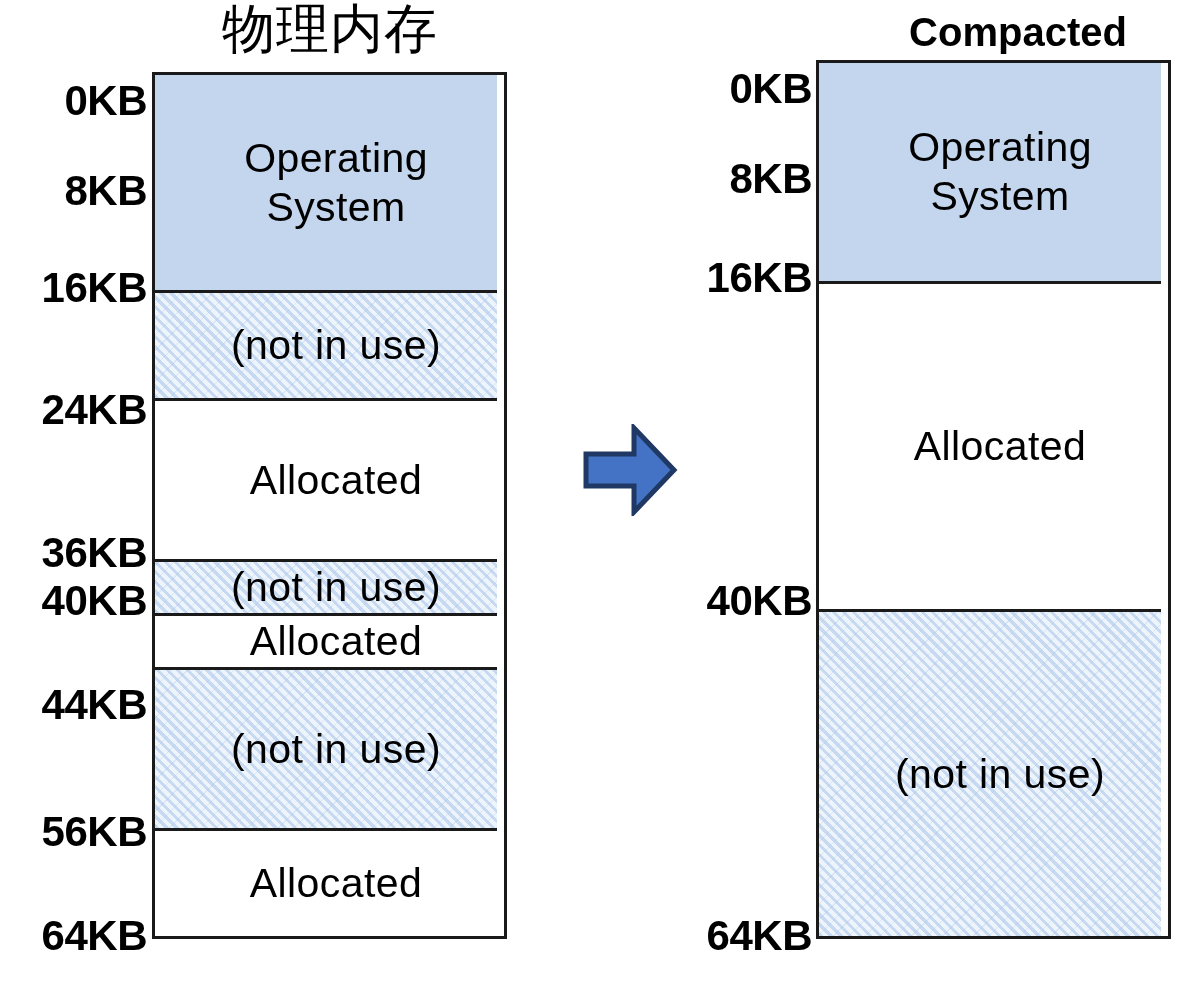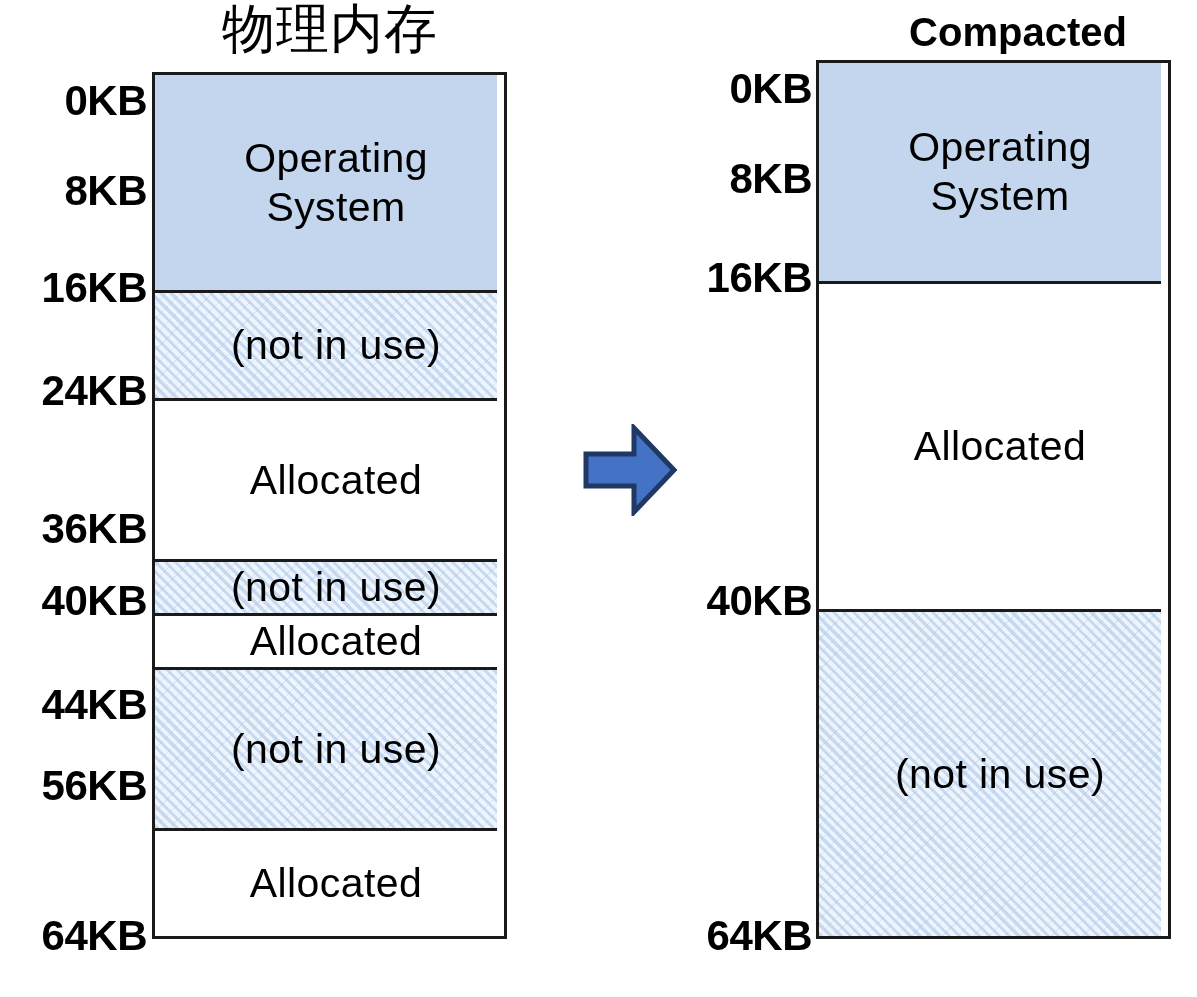--- a/index.html
+++ b/index.html
@@ -123,25 +123,25 @@
 </style>
 </head>
 <body>
 
 <div class="diagram-title" id="left-title">物理内存</div>
 
 <div id="left-addr-labels">
     <div class="addr-label addr-left" style="top: 78px;">0KB</div>
     <div class="addr-label addr-left" style="top: 168px;">8KB</div>
     <div class="addr-label addr-left" style="top: 265px;">16KB</div>
-    <div class="addr-label addr-left" style="top: 368px;">24KB</div>
-    <div class="addr-label addr-left" style="top: 506px;">36KB</div>
+    <div class="addr-label addr-left" style="top: 387px;">24KB</div>
+    <div class="addr-label addr-left" style="top: 530px;">36KB</div>
     <div class="addr-label addr-left" style="top: 578px;">40KB</div>
     <div class="addr-label addr-left" style="top: 682px;">44KB</div>
-    <div class="addr-label addr-left" style="top: 763px;">56KB</div>
+    <div class="addr-label addr-left" style="top: 809px;">56KB</div>
     <div class="addr-label addr-left" style="top: 913px;">64KB</div>
   </div>
 
 <div class="memory-column" id="left-column">
     <div class="mem-block fill-os" style="top: 0px; height: 215px;">
       <span class="mem-label">Operating
 System</span>
     </div>
     <div class="mem-block fill-free sep-top" style="top: 215px; height: 108px;">
       <span class="mem-label">(not in use)</span>

